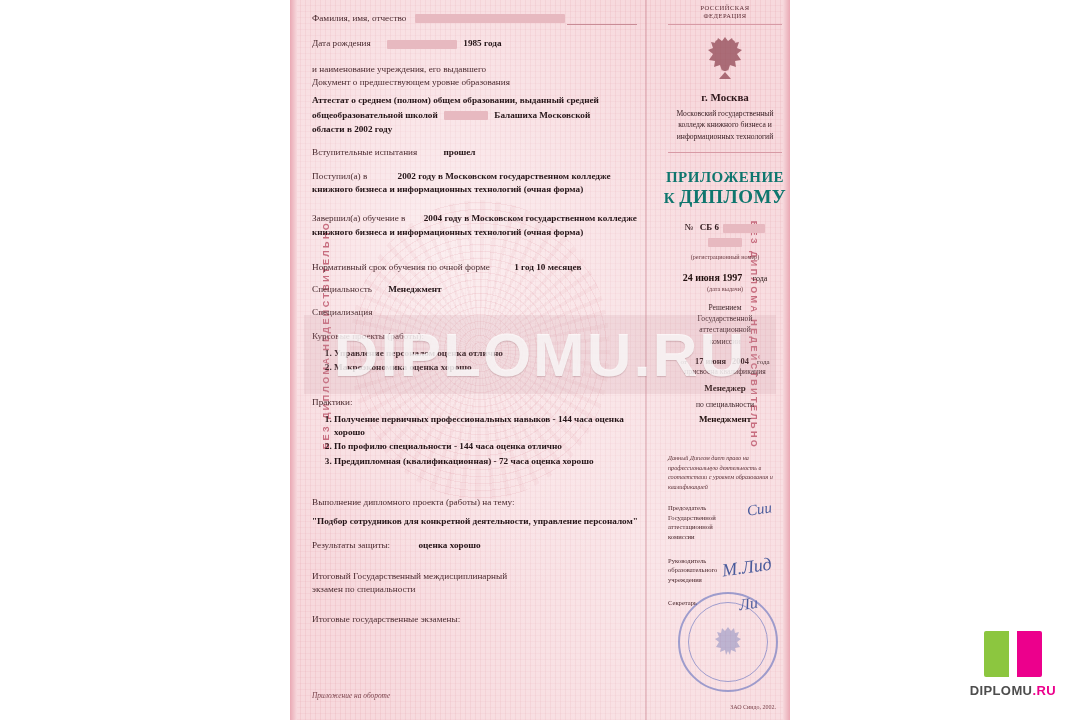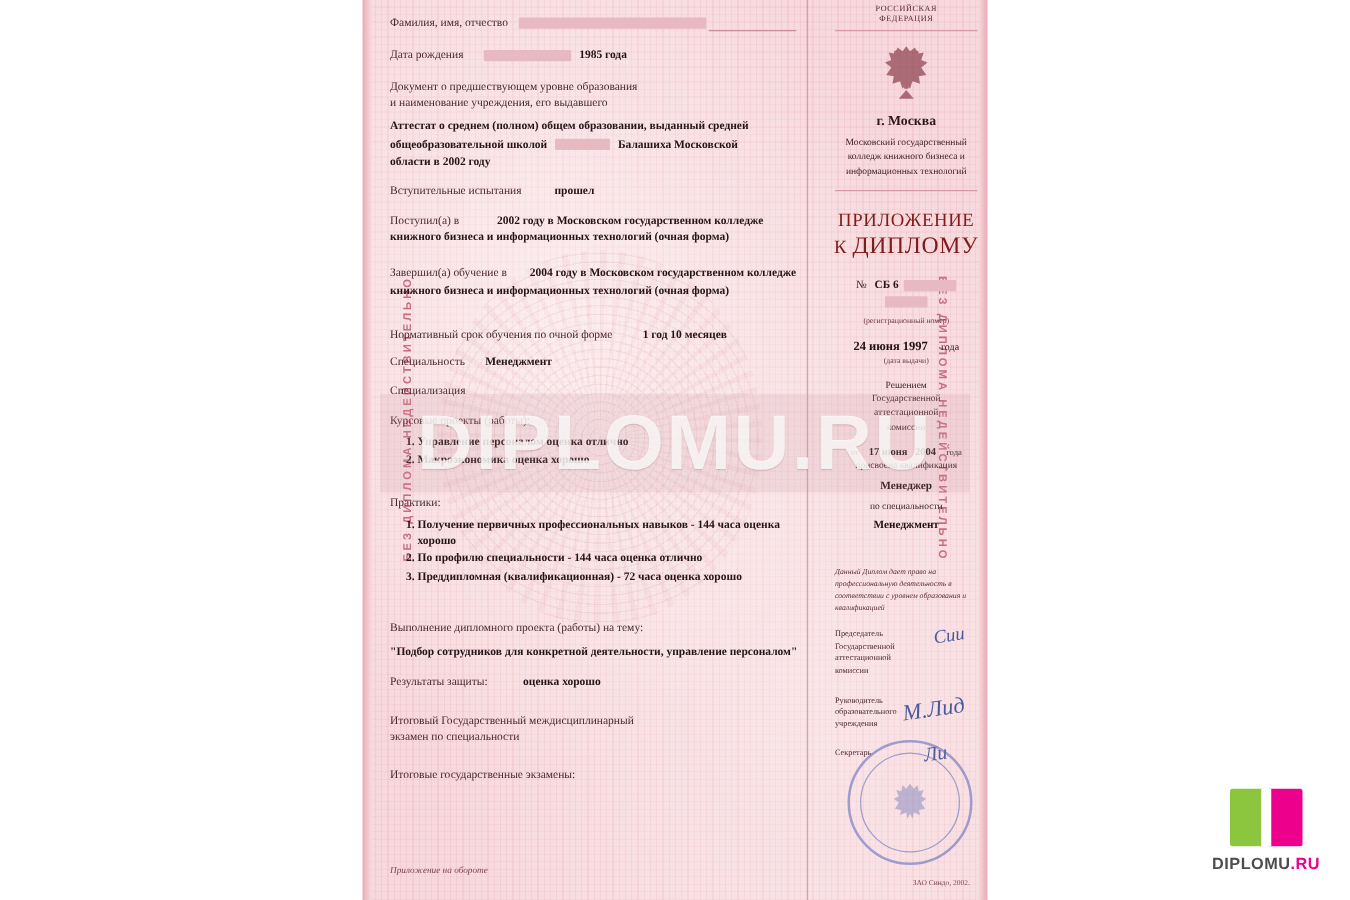--- a/index.html
+++ b/index.html
@@ -94,21 +94,21 @@
     font-size:6.5px;color:#5b2b33;letter-spacing:.5px;line-height:1.3;
     padding-top:4px;font-family:"Liberation Serif", serif;
   }
   .rf-rule{height:1px;background:#d79aa5;margin:3px 8px 6px 8px;}
   .eagle{
     width:46px;height:52px;margin:4px auto 8px auto;
     opacity:.85;
   }
   .city{font-size:11px;font-weight:bold;color:#2e171b;margin-top:4px;}
   .org{font-size:7.6px;color:#3b2226;line-height:1.5;margin:5px 6px 0 6px;}
-  .app-title{font-size:15px;font-weight:normal;color:#7f1d1d;margin-top:16px;line-height:1.15;letter-spacing:.5px;}
+  .app-title{font-size:15px;font-weight:bold;color:#0f766e;margin-top:16px;line-height:1.15;letter-spacing:.5px;}
   .app-title .big{font-size:19px;}
   .num-line{font-size:9px;color:#2c1619;margin-top:14px;}
   .cap{font-size:6.2px;color:#6a3b42;margin-top:2px;}
   .date{font-size:10px;color:#22100f;margin-top:12px;font-weight:bold;}
   .small-blk{font-size:7.6px;color:#3b2226;margin-top:10px;line-height:1.5;}
   .prot{font-size:8.4px;color:#2c1619;margin-top:10px;}
   .qual{font-size:7.6px;color:#3b2226;line-height:1.5;}
   .qual b{font-size:9px;color:#21100f;}
   .legal{font-size:6.2px;color:#5b3036;margin:26px 8px 0 8px;line-height:1.55;text-align:left;font-style:italic;}
   .sign-row{font-size:6.6px;color:#4a272c;text-align:left;margin:12px 8px 0 8px;line-height:1.45;position:relative;}
@@ -189,22 +189,22 @@
       <span class="line-fill" style="width:70px;"></span>
     </div>
 
     <div class="row" style="margin-top:12px;">
       <span class="lbl">Дата рождения</span>
       <span class="redacted" style="width:70px;margin-left:14px;"></span>
       <span class="val" style="margin-left:4px;">1985 года</span>
     </div>
 
     <div class="row blk">
+      <div class="lbl">и наименование учреждения, его выдавшего</div>
       <div class="lbl">Документ о предшествующем уровне образования</div>
-      <div class="lbl">и наименование учреждения, его выдавшего</div>
       <div class="val" style="margin-top:5px;">Аттестат о среднем (полном) общем образовании, выданный средней</div>
       <div style="margin-top:1px;">
         <span class="val">общеобразовательной школой</span>
         <span class="redacted" style="width:44px;margin:0 4px;"></span>
         <span class="val">Балашиха Московской</span>
       </div>
       <div class="val" style="margin-top:1px;">области в 2002 году</div>
     </div>
 
     <div class="row" style="margin-top:10px;">

